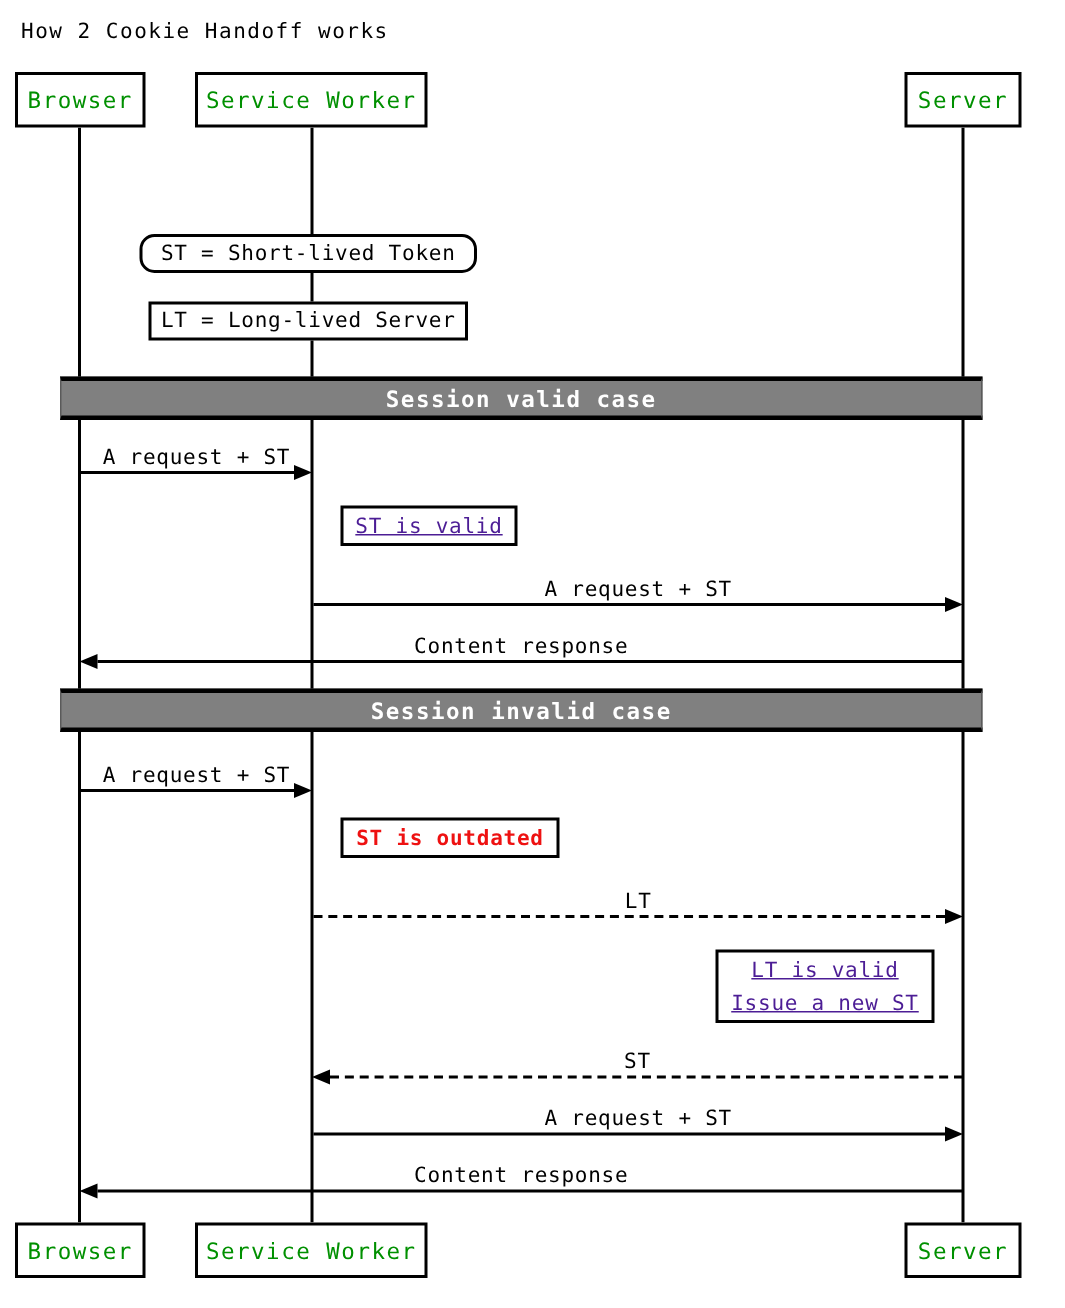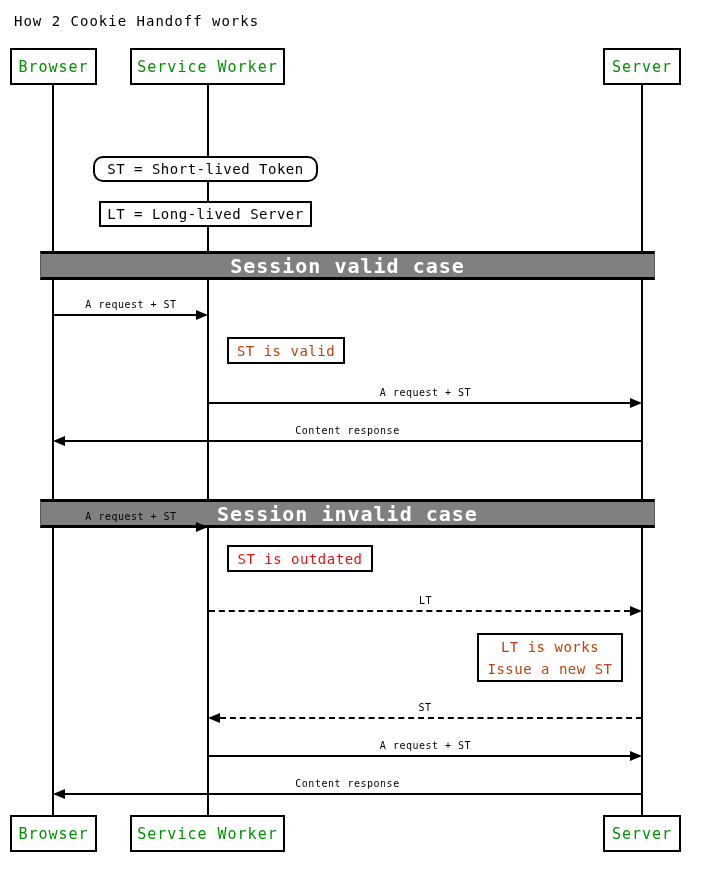--- a/index.html
+++ b/index.html
@@ -45,48 +45,48 @@
     position: absolute;
     border: 2px solid #000;
     background: #fff;
     font-size: 14px;
     letter-spacing: 0.5px;
     display: flex;
     align-items: center;
     justify-content: center;
     white-space: nowrap;
   }
-  .note.info { color: #c2410c; }
-  .note.error { color: #ee1111; }
+  .note.info { color: #4c1d95; text-decoration: underline; }
+  .note.error { color: #ee1111; font-weight: bold; }
   .note.multiline {
     flex-direction: column;
     line-height: 22px;
   }
   .divider {
     position: absolute;
     left: 40px;
     width: 615px;
     height: 29px;
     background: #808080;
     border-top: 3px solid #000;
     border-bottom: 3px solid #000;
     border-left: 1px solid #5a5a5a;
     border-right: 1px solid #5a5a5a;
     color: #fff;
     font-weight: bold;
-    font-size: 20px;
+    font-size: 15px;
     letter-spacing: 1px;
     display: flex;
     align-items: center;
     justify-content: center;
     white-space: nowrap;
   }
   .msg-label {
     position: absolute;
-    font-size: 10px;
+    font-size: 14px;
     letter-spacing: 0.5px;
     text-align: center;
     white-space: nowrap;
     height: 18px;
     line-height: 18px;
   }
   .line {
     position: absolute;
     height: 0;
     border-top: 2px solid #000;
@@ -128,34 +128,34 @@
   <div class="note info" style="left:227px; top:337px; width:118px; height:27px;">ST is valid</div>
 
   <div class="msg-label" style="left:209px; top:384px; width:433px;">A request + ST</div>
   <div class="line" style="left:209px; top:402px; width:421px;"></div>
   <div class="ah right" style="left:630px; top:398px;"></div>
 
   <div class="msg-label" style="left:53px; top:422px; width:589px;">Content response</div>
   <div class="line" style="left:65px; top:440px; width:577px;"></div>
   <div class="ah left" style="left:53px; top:436px;"></div>
 
-  <div class="divider" style="top:459px;margin-top:40px;">Session invalid case</div>
+  <div class="divider" style="top:459px;">Session invalid case</div>
 
   <div class="msg-label" style="left:54px; top:508px; width:154px;">A request + ST</div>
   <div class="line" style="left:54px; top:526px; width:142px;"></div>
   <div class="ah right" style="left:196px; top:522px;"></div>
 
   <div class="note error" style="left:227px; top:545px; width:146px; height:27px;">ST is outdated</div>
 
   <div class="msg-label" style="left:209px; top:592px; width:433px;">LT</div>
   <div class="line dashed" style="left:209px; top:610px; width:421px;"></div>
   <div class="ah right" style="left:630px; top:606px;"></div>
 
   <div class="note info multiline" style="left:477px; top:633px; width:146px; height:49px;">
-    <span>LT is works</span>
+    <span>LT is valid</span>
     <span>Issue a new ST</span>
   </div>
 
   <div class="msg-label" style="left:208px; top:699px; width:434px;">ST</div>
   <div class="line dashed" style="left:220px; top:717px; width:422px;"></div>
   <div class="ah left" style="left:208px; top:713px;"></div>
 
   <div class="msg-label" style="left:209px; top:737px; width:433px;">A request + ST</div>
   <div class="line" style="left:209px; top:755px; width:421px;"></div>
   <div class="ah right" style="left:630px; top:751px;"></div>

